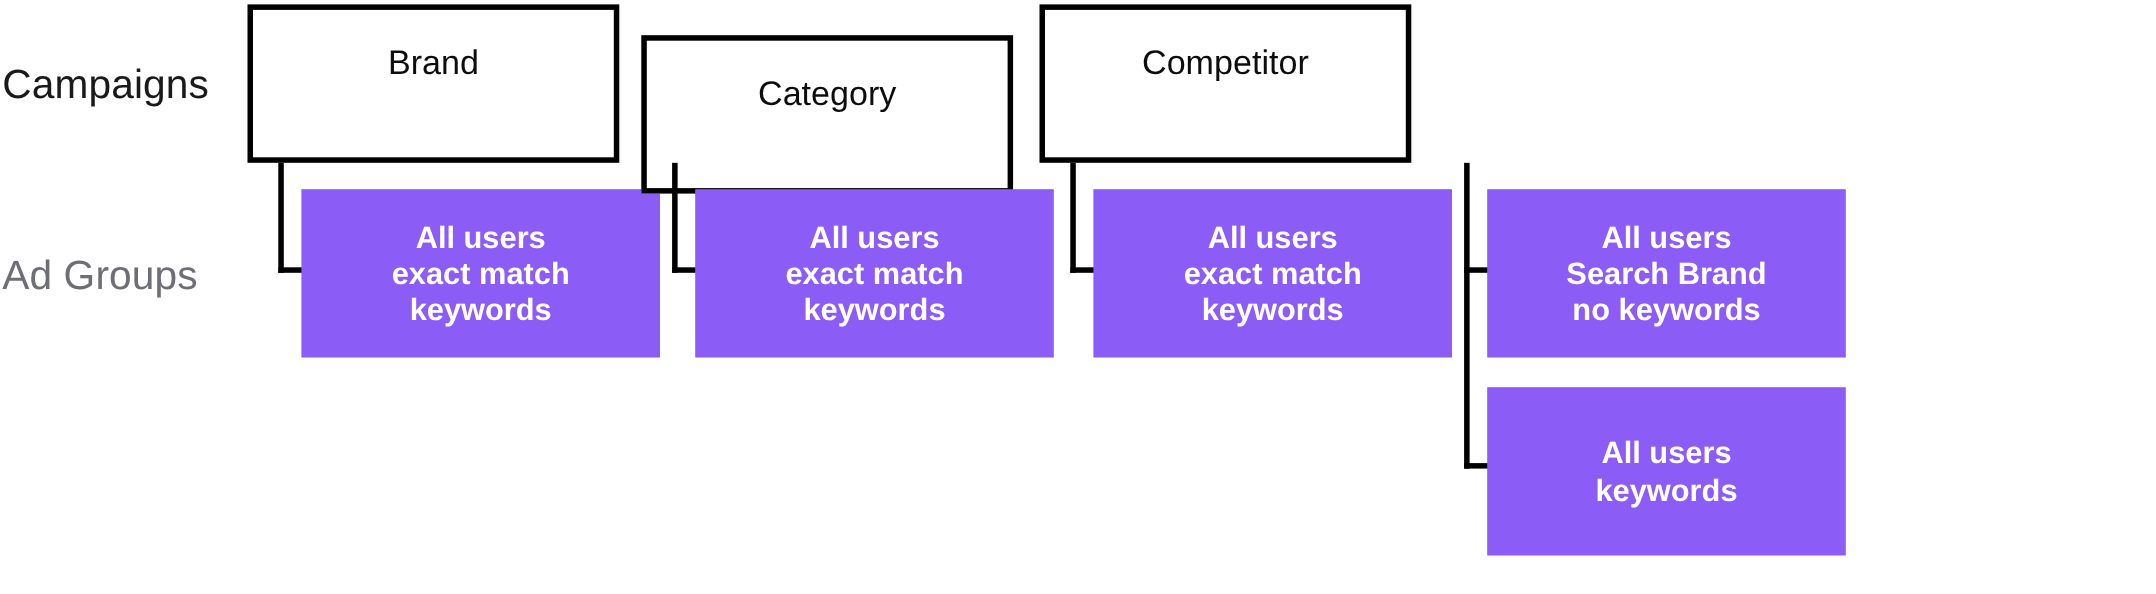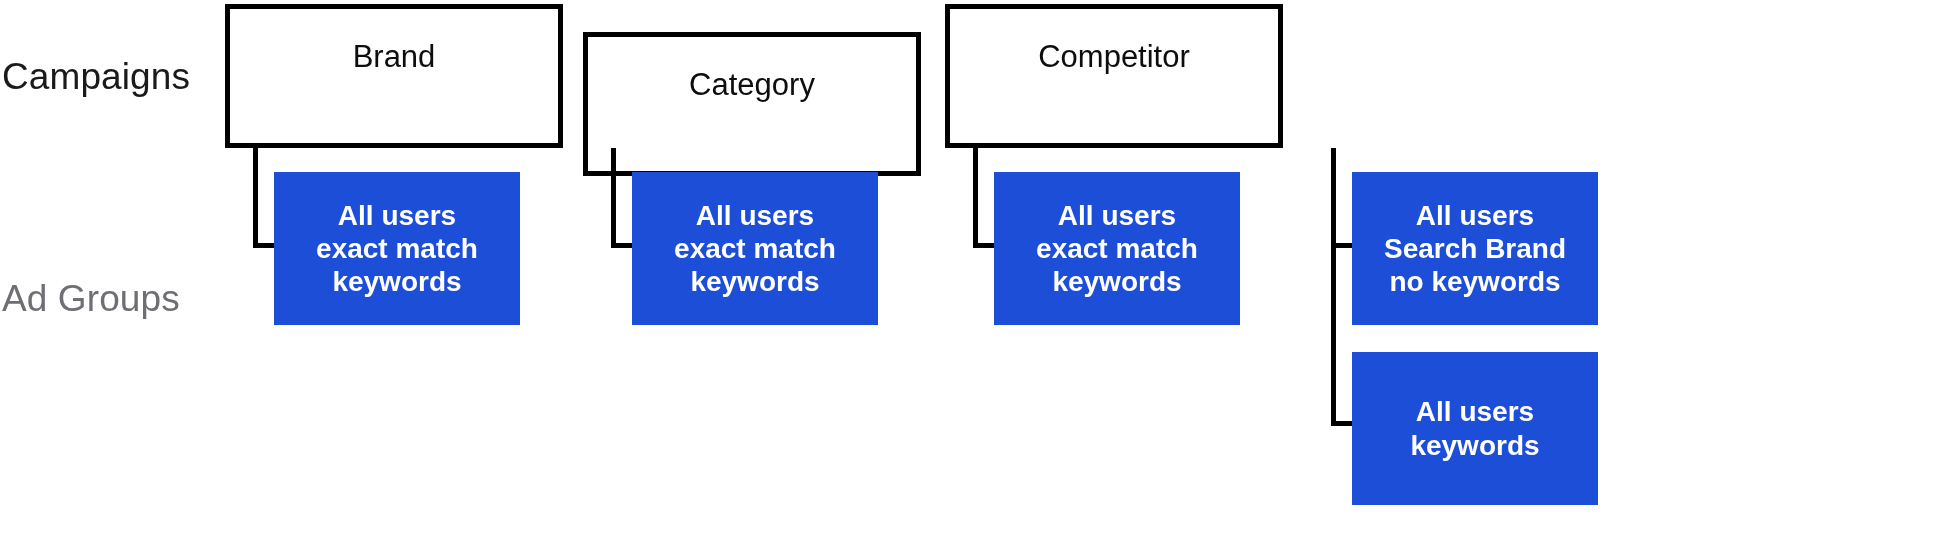--- a/index.html
+++ b/index.html
@@ -32,21 +32,20 @@
   }
   .row-label.campaigns {
     left: 2px;
     top: 58px;
     color: #1a1a1a;
   }
   .row-label.adgroups {
     left: 2px;
     top: 232px;
     color: #6e6e75;
-    margin-top: 48px;
   }
 
   
   .campaign-box {
     position: absolute;
     top: 4px;
     width: 338px;
     height: 144px;
     box-sizing: border-box;
     background: #ffffff;
@@ -60,24 +59,24 @@
     font-size: 31px;
     font-weight: 400;
     color: #0d0d0d;
     line-height: 1;
     white-space: nowrap;
   }
 
   
   .adgroup-box {
     position: absolute;
-    width: 246px;
+    width: 326px;
     height: 153px;
     box-sizing: border-box;
-    background: #1d4ed8;
+    background: #8b5cf6;
     display: flex;
     flex-direction: column;
     align-items: center;
     justify-content: center;
   }
   .adgroup-line {
     font-size: 28px;
     font-weight: 600;
     color: #ffffff;
     line-height: 1.18;

